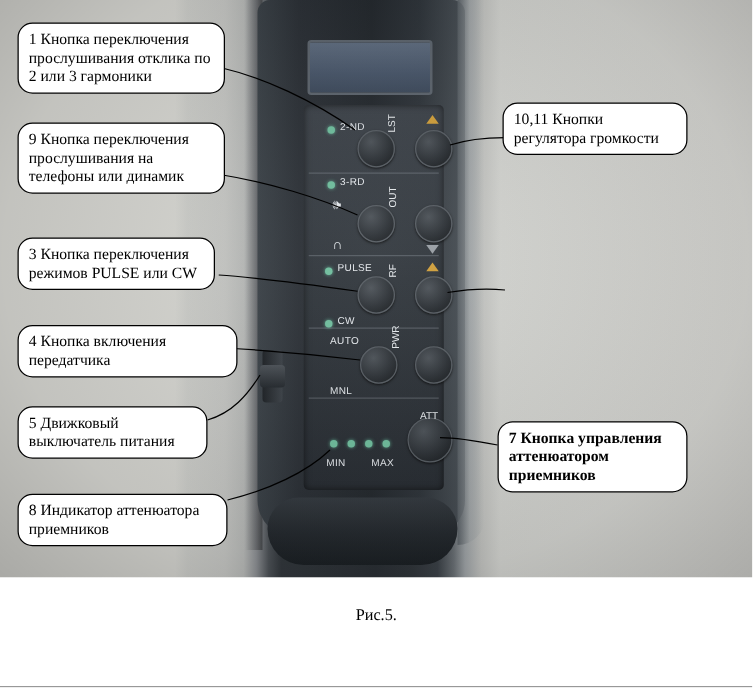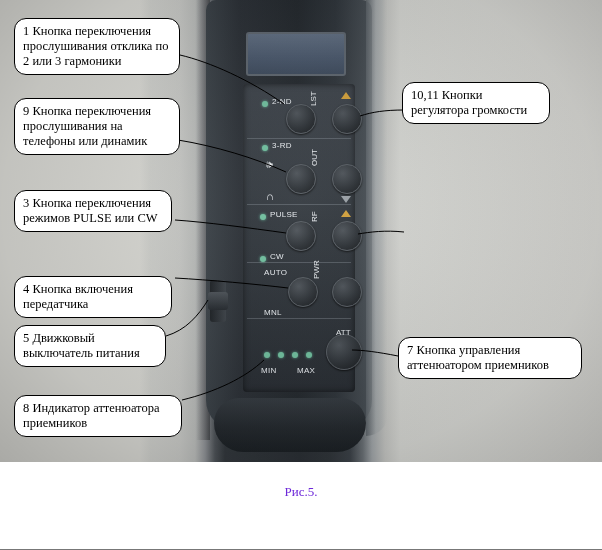--- a/index.html
+++ b/index.html
@@ -180,21 +180,21 @@
     pointer-events: none;
   }
   
   .caption {
     position: absolute;
     left: 0;
     width: 602px;
     text-align: center;
     font-family: "Liberation Serif", serif;
     font-size: 13px;
-    color: #6d28d9;
+    color: #000000;
   }
   .frame-line {
     position: absolute;
     left: 0;
     width: 602px;
     height: 1px;
     background: #777;
   }
 </style>
 </head>
@@ -274,23 +274,23 @@
         <path d="M182,400 C215,392 245,378 264,360"></path>
         <path d="M398,356 C378,352 362,350 352,350"></path>
         <path d="M404,232 C385,230 370,232 358,234"></path>
         <path d="M404,110 C385,110 372,112 360,116"></path>
       </g>
     </svg>
 
     <div class="callout" style="left:14px; top:18px; width:166px;">1 Кнопка переключения прослушивания отклика по 2 или 3 гармоники</div>
     <div class="callout" style="left:14px; top:98px; width:166px;">9 Кнопка переключения прослушивания на телефоны или динамик</div>
     <div class="callout" style="left:14px; top:190px; width:158px;">3 Кнопка переключения режимов PULSE или CW</div>
-    <div class="callout" style="left:14px; top:276px; width:158px;">4 Кнопка включения передатчика</div>
+    <div class="callout" style="left:14px; top:260px; width:176px;">4 Кнопка включения передатчика</div>
     <div class="callout" style="left:14px; top:325px; width:152px;">5 Движковый выключатель питания</div>
     <div class="callout" style="left:14px; top:395px; width:168px;">8 Индикатор аттенюатора приемников</div>
-    <div class="callout" style="left:398px; top:337px; width:184px;">7 Кнопка управления аттенюатором приемников</div>
+    <div class="callout" style="left:398px; top:337px; width:152px;font-weight:bold;">7 Кнопка управления аттенюатором приемников</div>
     <div class="callout" style="left:402px; top:82px; width:148px;">10,11 Кнопки регулятора громкости</div>
   </div>
 
   <div class="caption" style="top:484px">Рис.5.</div>
 
   <div class="frame-line" style="top:549px"></div>
 </div>
 
 </body></html>

